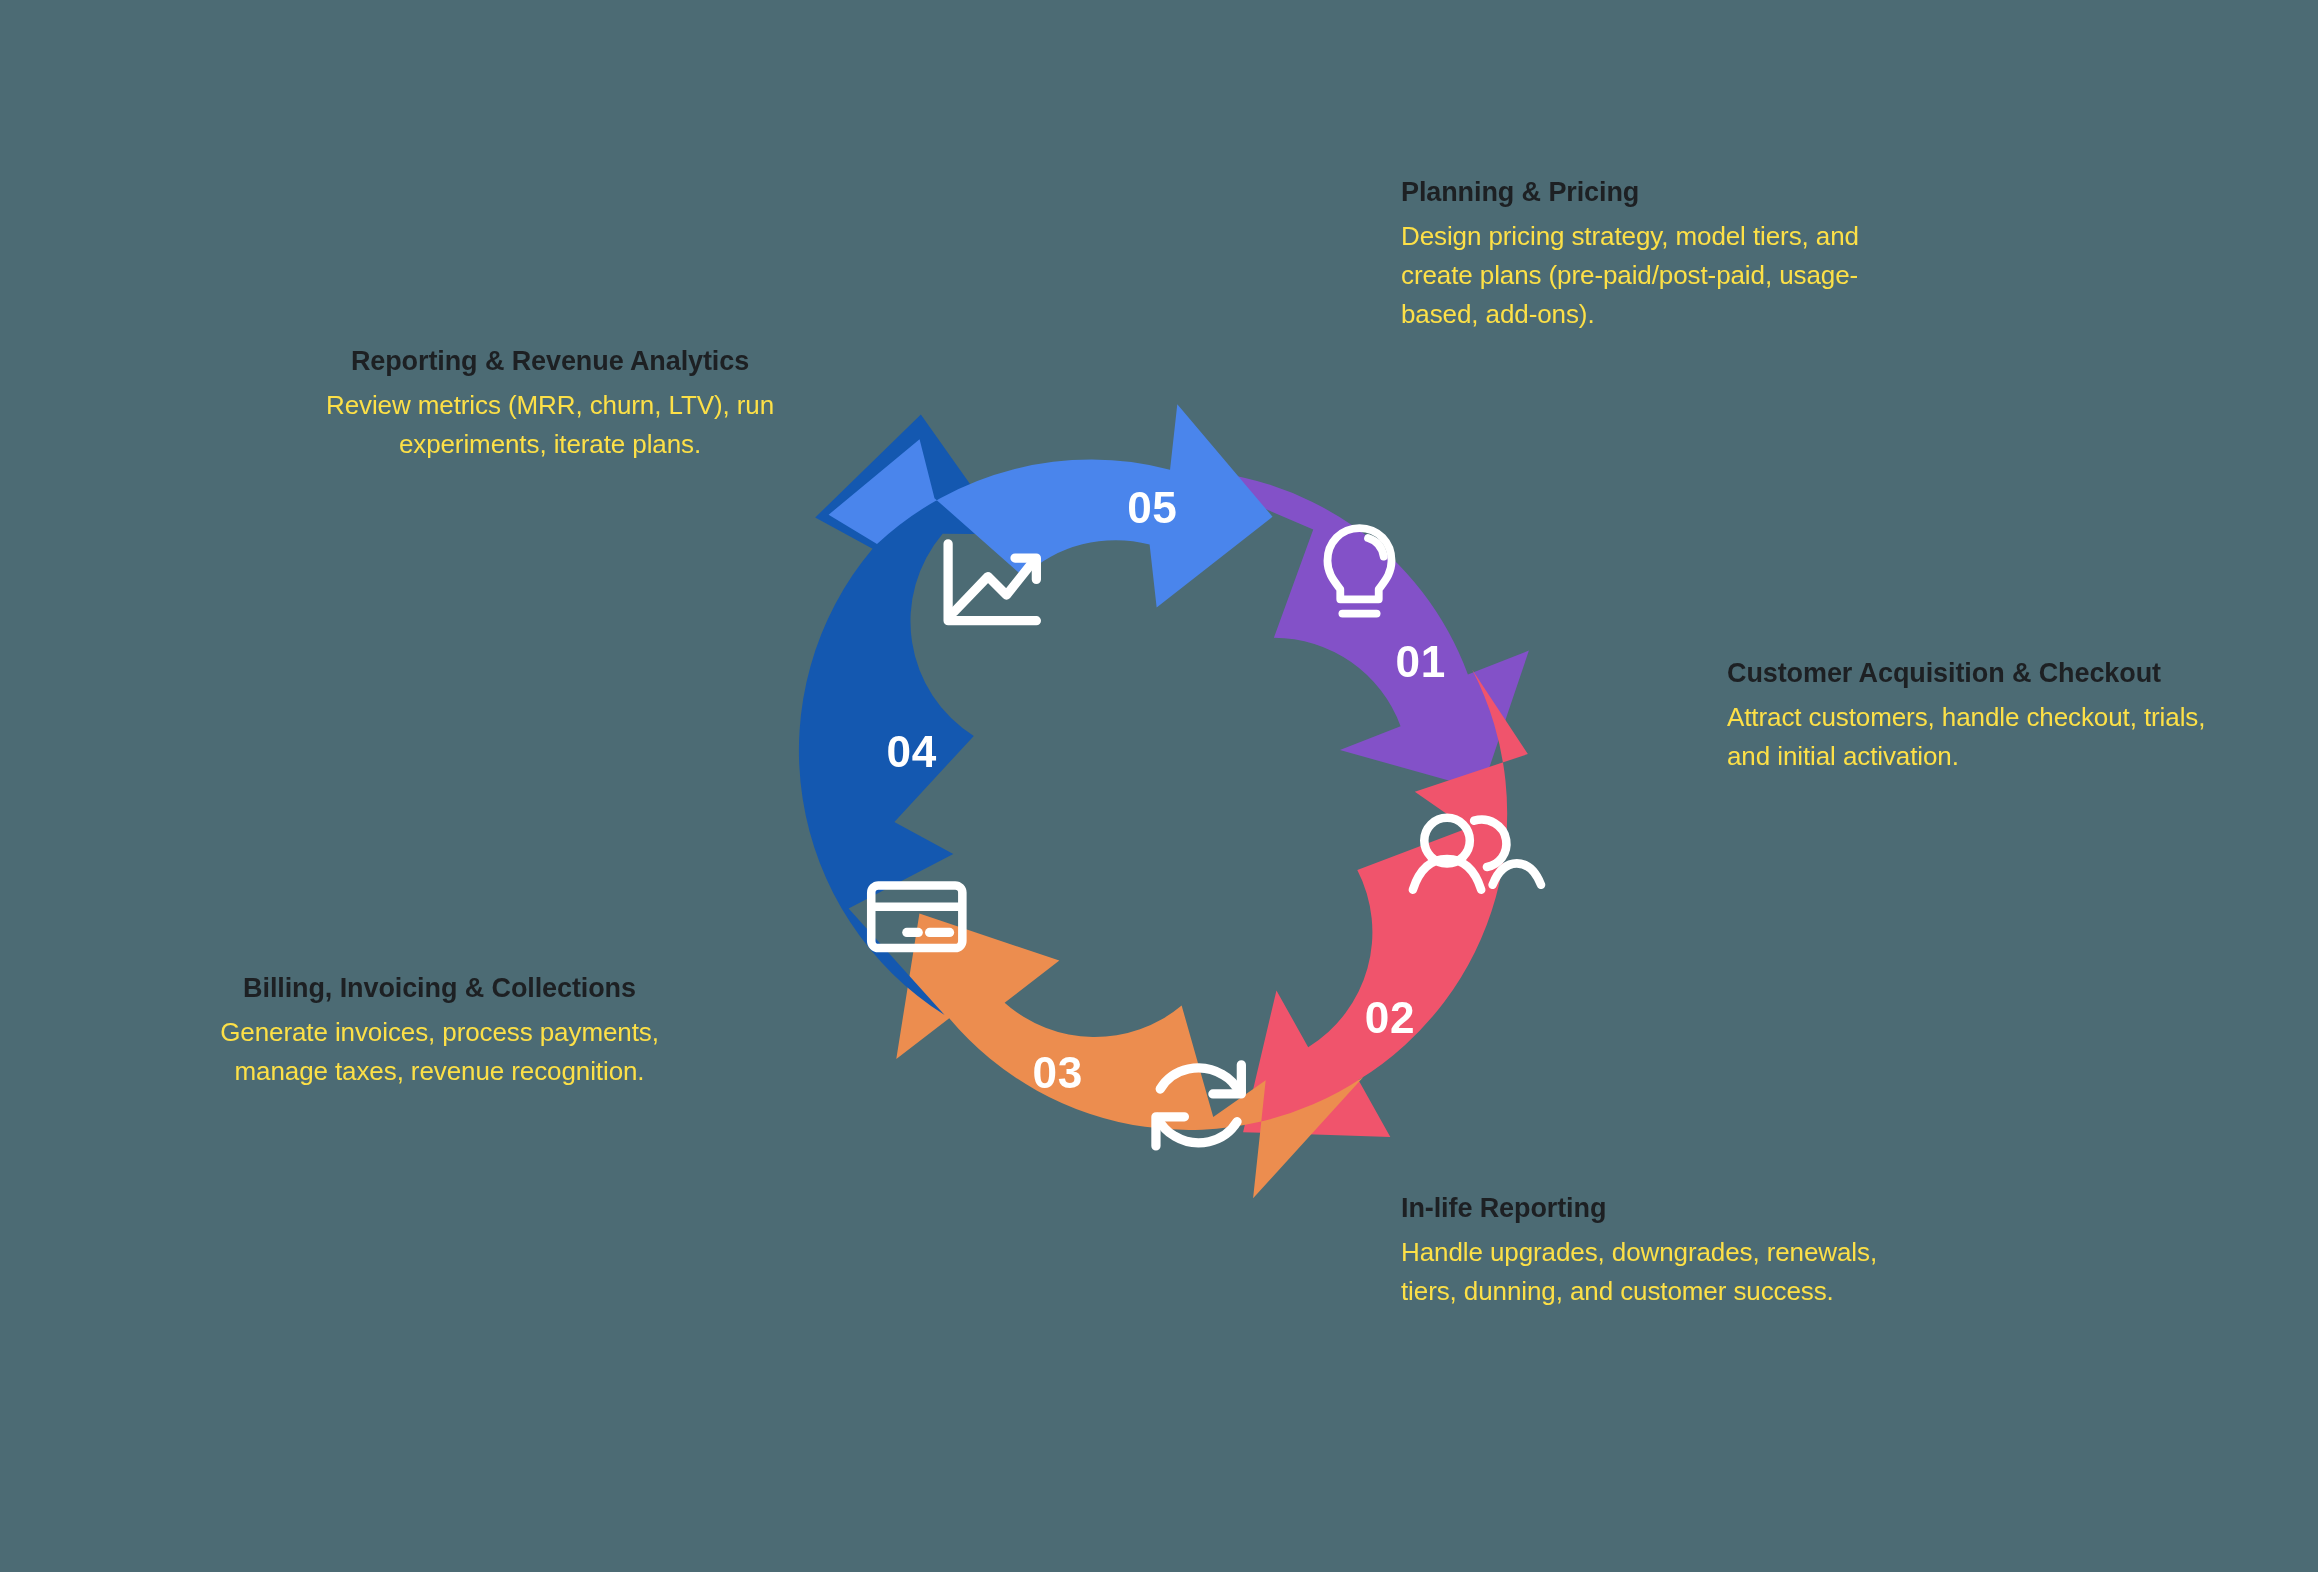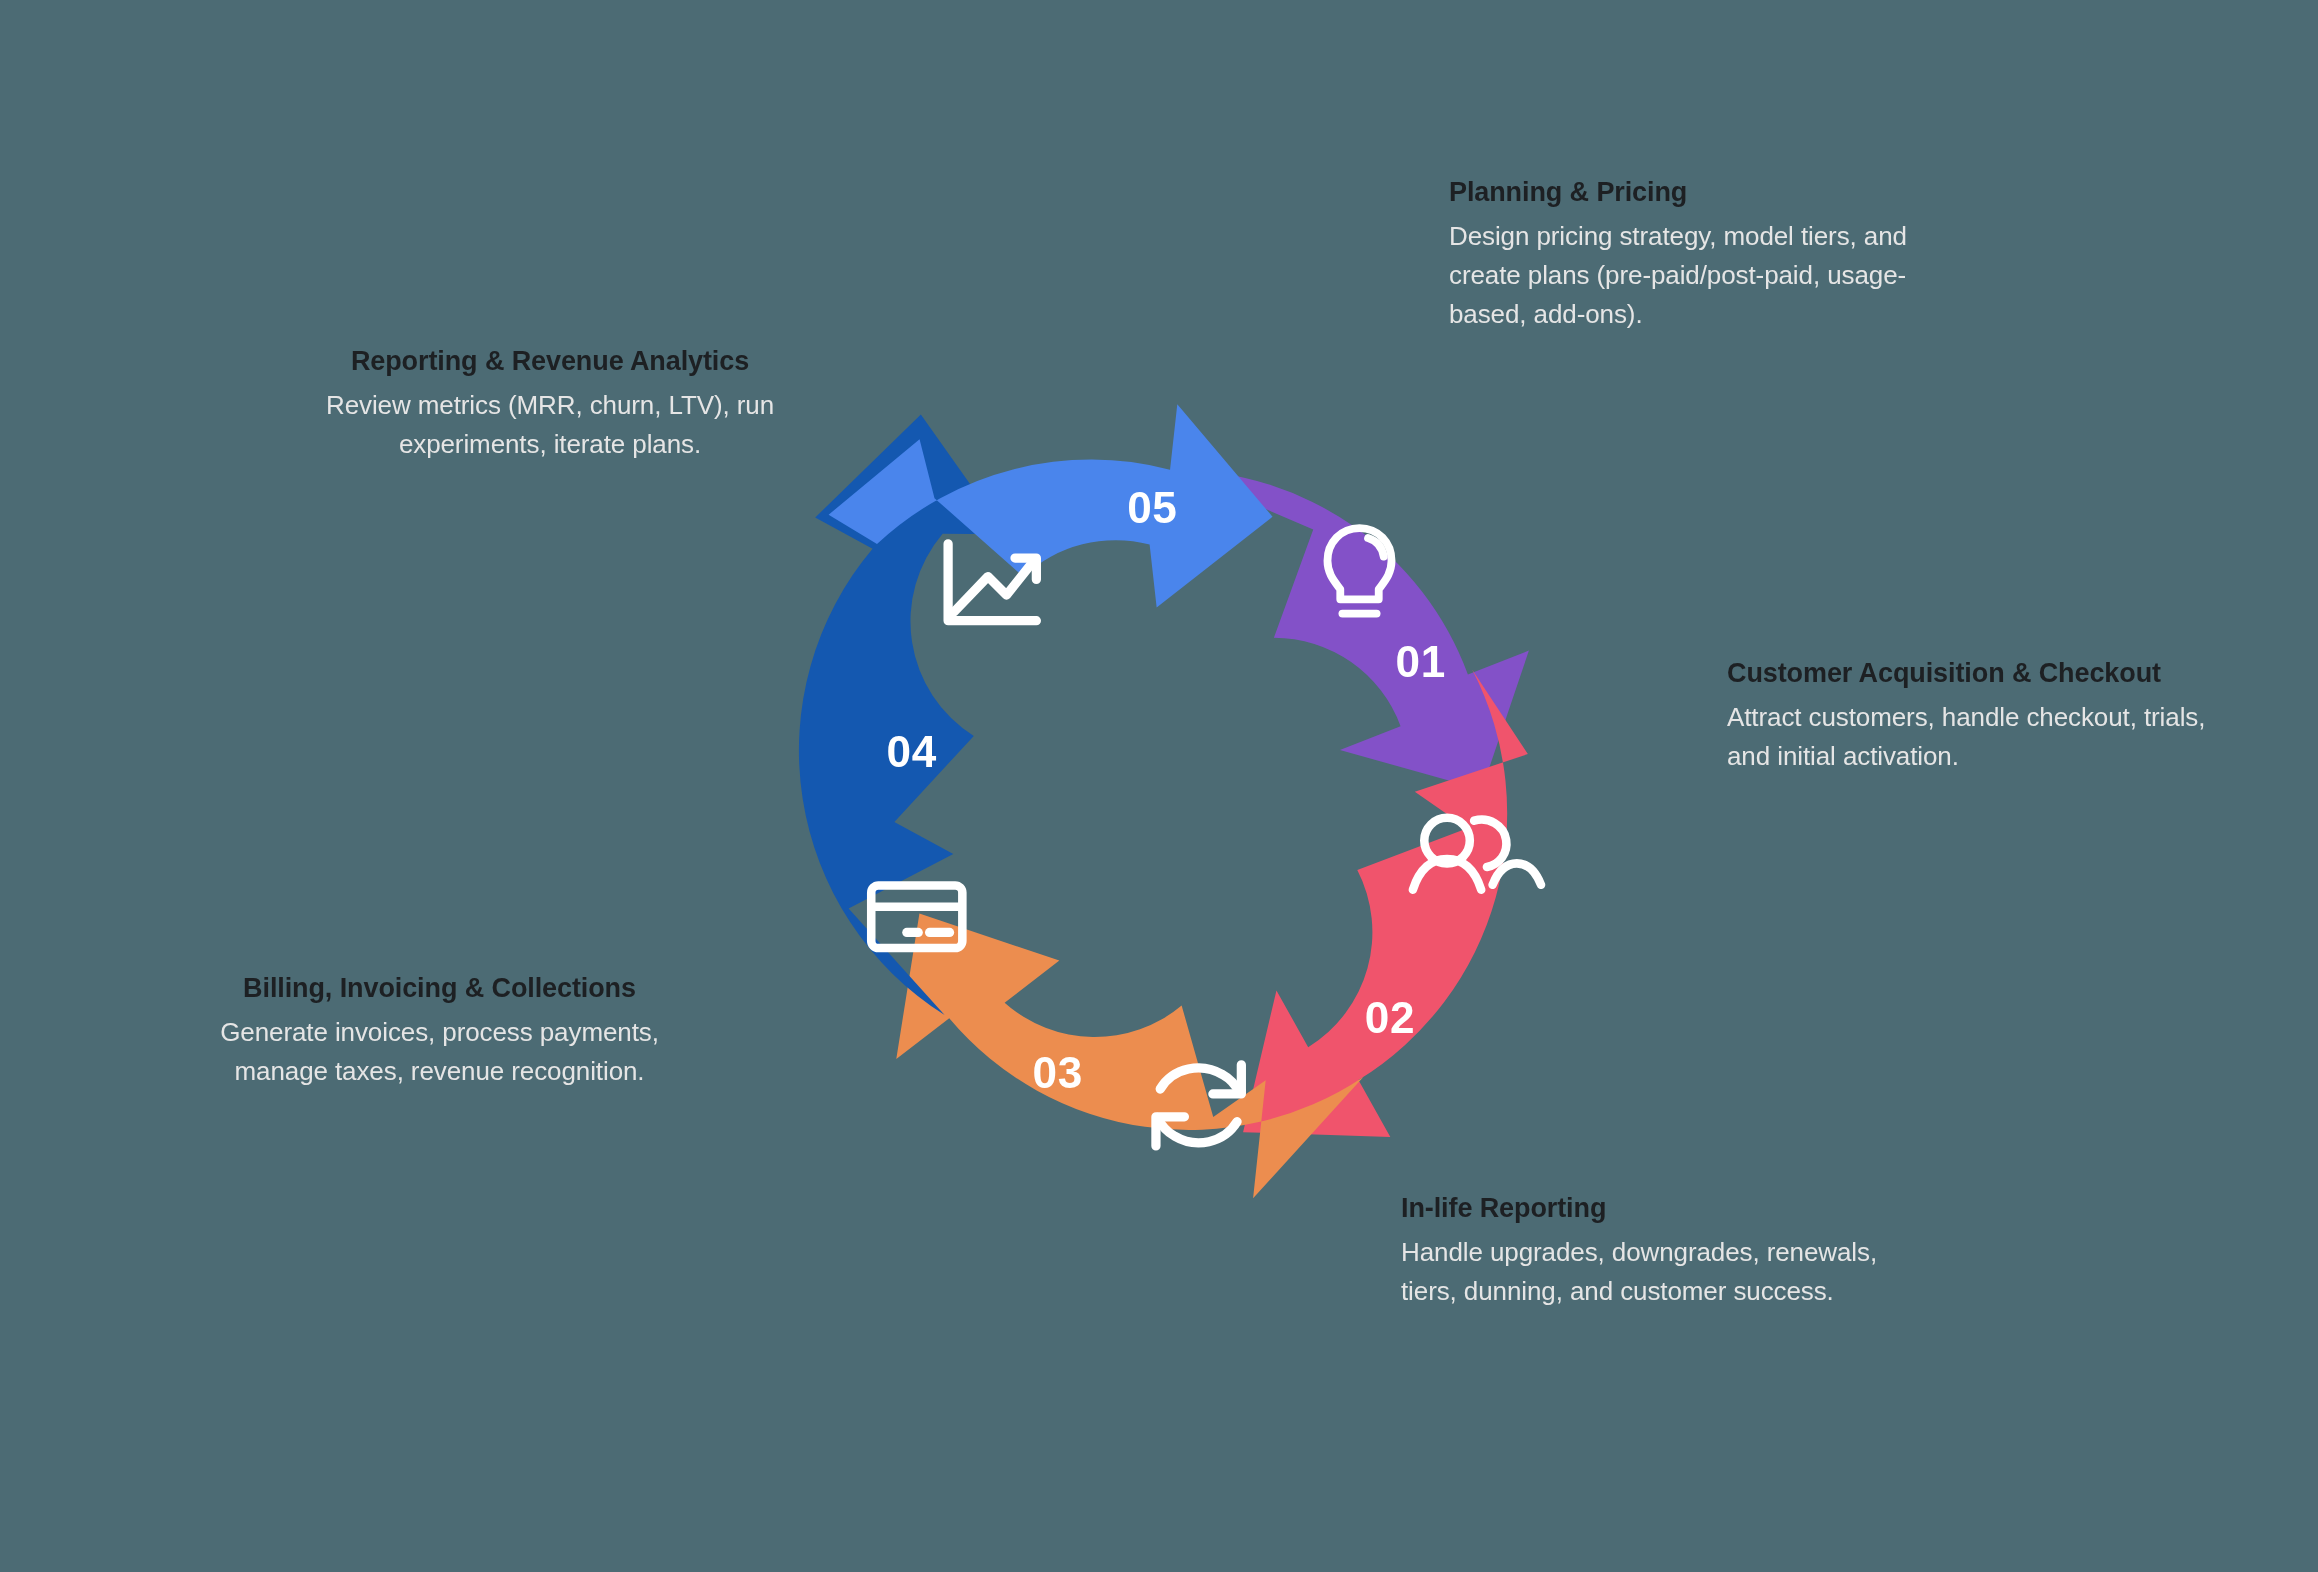--- a/index.html
+++ b/index.html
@@ -43,30 +43,30 @@
     font-size: 27px;
     font-weight: bold;
     color: #1d2023;
     line-height: 1.34;
     margin: 0 0 7.1px 0;
     letter-spacing: -0.1px;
   }
   .callout .c-desc {
     font-size: 26px;
     font-weight: 400;
-    color: #e5e5e5;
+    color: #fde047;
     line-height: 1.49;
     margin: 0;
     letter-spacing: -0.1px;
   }
   .align-left  { text-align: left; }
   .align-right { text-align: center; }
 
   
-  #callout-01 { left: 1401px; top: 174px; margin-left: 48px;  }
+  #callout-01 { left: 1401px; top: 174px;  }
   #callout-02 { left: 1727px; top: 639px; margin-top: 16px;  }
   #callout-03 { left: 1401px; top: 1190px; }
   #callout-04 { left: 194px;  top: 970px; width: 491px; }
   #callout-05 { left: 299px;  top: 343px;  width: 502px; }
 </style>
 </head>
 <body style="background: rgb(76, 107, 116);">
 
 <div id="stage">
 

